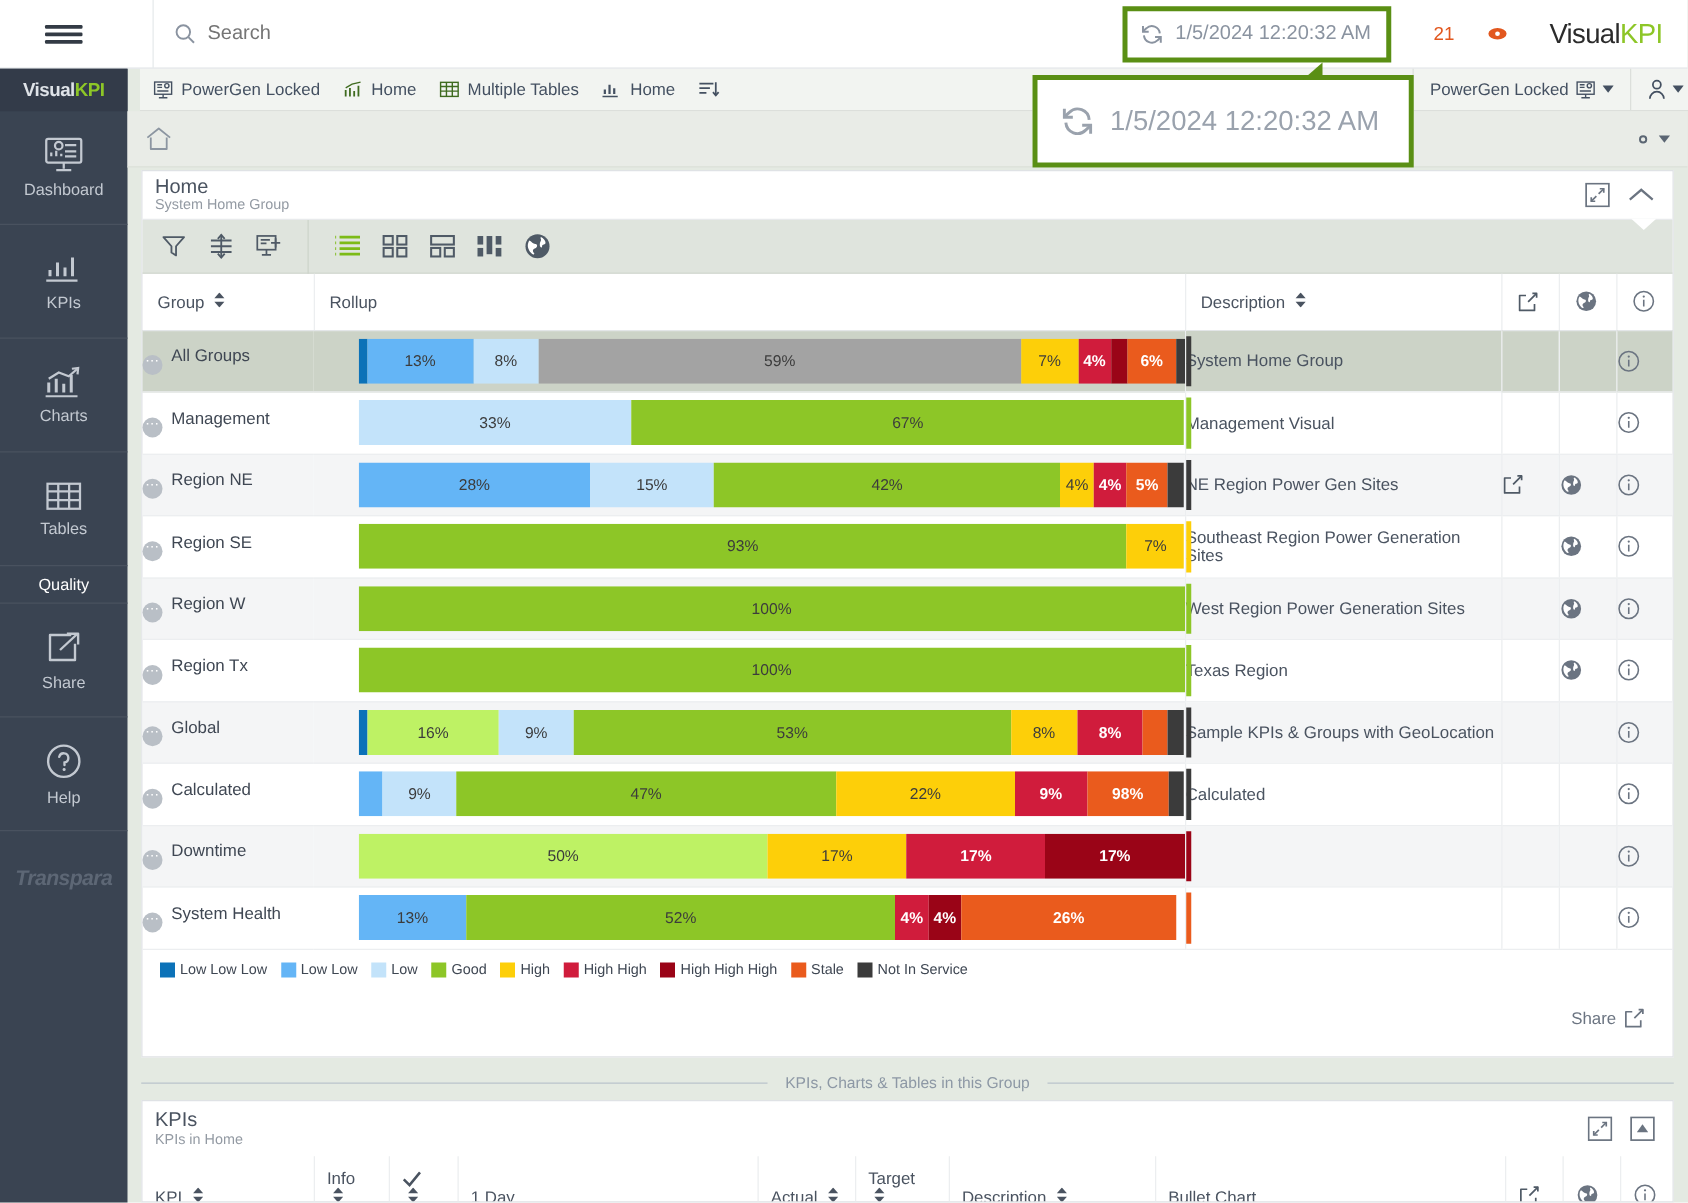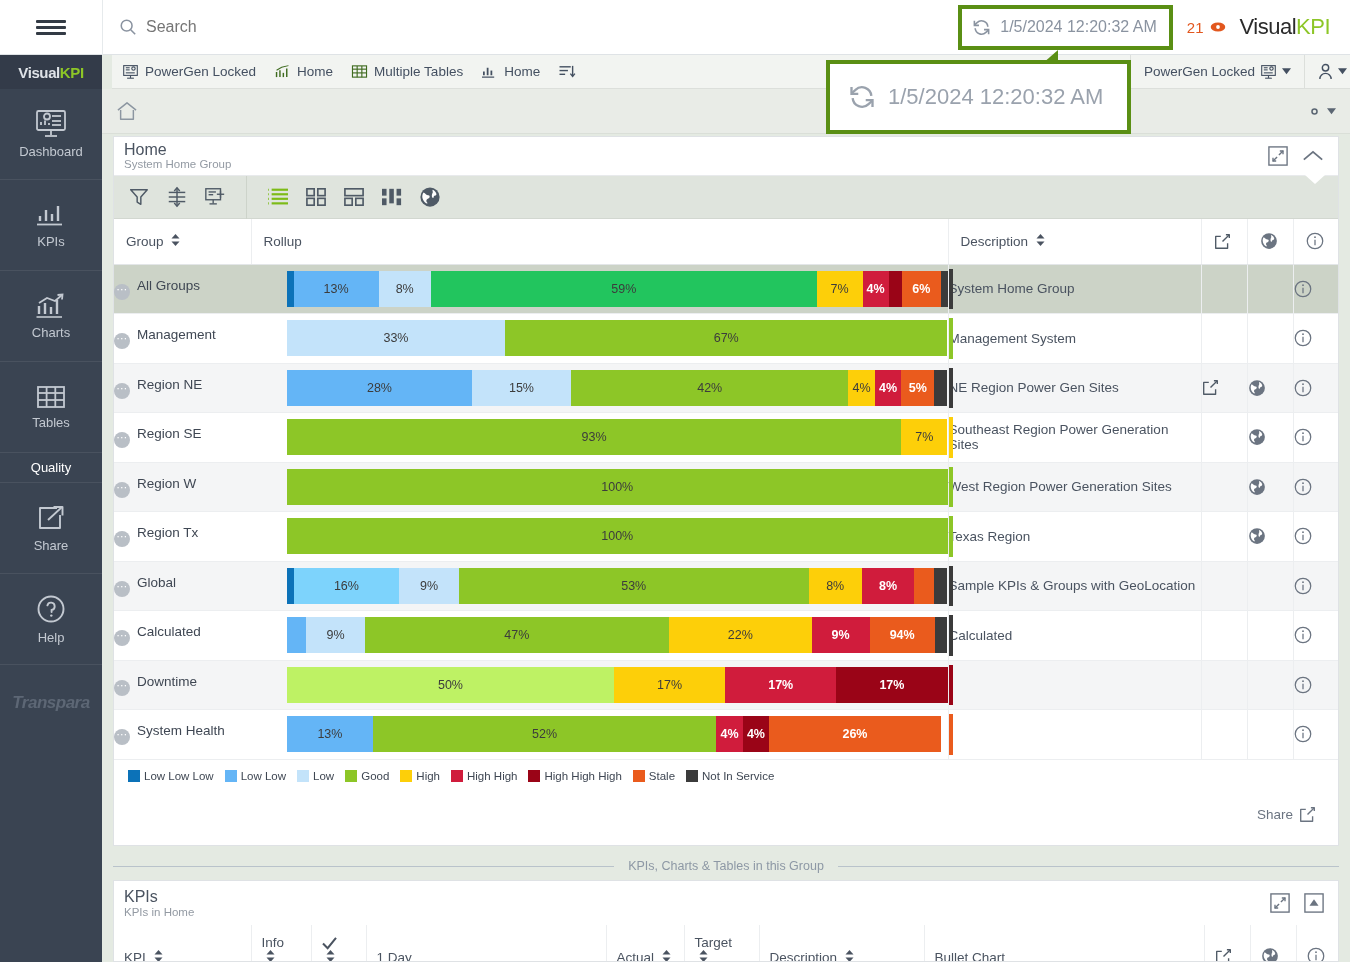--- a/index.html
+++ b/index.html
@@ -7,21 +7,21 @@
   body {
     font-family: "Liberation Sans", sans-serif;
     font-size: 13px;
     color: #4a5360;
     background: #e4eae2;
   }
   
   #topbar {
     position: absolute; left: 0; top: 0; width: 1350px; height: 55px;
     background: #ffffff; border-bottom: 1px solid #dfe3e6;
-    display: flex; align-items: center;
+    display: flex; align-items: center; gap: 20px;
   }
   #hamburger {
     width: 102px; height: 55px; display: flex; align-items: center; justify-content: center;
     cursor: pointer;
   }
   #hamburger .bar { width: 30px; height: 3px; background: #333b45; margin: 3px 0; border-radius: 1px; display:block;}
   #searchbox { flex: 1; display: flex; align-items: center; padding-left: 16px; height: 55px;
     border-left: 1px solid #e6eaec; }
   #searchbox .mag { margin-right: 9px; }
   #search-input {
@@ -604,21 +604,21 @@
       </tr>
     </thead>
     <tbody id="rollup-body">
         <tr class="r-sel">
           <td class="c-group"><span class="dots">⋯</span><span>All Groups</span></td>
           <td>
             <div class="bar">
               <span class="seg onwhite" style="width:1%;background:#0c72b8"></span>
               <span class="seg" style="width:13%;background:#64b5f6">13%</span>
               <span class="seg" style="width:8%;background:#c3e3fa">8%</span>
-              <span class="seg" style="width:59%;background:#22c55e">59%</span>
+              <span class="seg" style="width:59%;background:#a3a3a3">59%</span>
               <span class="seg" style="width:7%;background:#fdcf09">7%</span>
               <span class="seg onwhite" style="width:4%;background:#d01c3c">4%</span>
               <span class="seg onwhite" style="width:2%;background:#9a0417"></span>
               <span class="seg onwhite" style="width:6%;background:#ea5b1d">6%</span>
               <span class="seg onwhite" style="width:1%;background:#3b3b3b"></span>
             </div>
           </td>
           <td class="c-desc"><span class="edge" style="background:#3b3b3b"></span><span>System Home Group</span></td>
           <td class="c-ico"></td>
           <td class="c-ico"></td>
@@ -629,21 +629,21 @@
               </svg></span></td>
         </tr>
         <tr>
           <td class="c-group"><span class="dots">⋯</span><span>Management</span></td>
           <td>
             <div class="bar">
               <span class="seg" style="width:33%;background:#c3e3fa">33%</span>
               <span class="seg" style="width:67%;background:#8dc627">67%</span>
             </div>
           </td>
-          <td class="c-desc"><span class="edge" style="background:#8dc627"></span><span>Management System</span></td>
+          <td class="c-desc"><span class="edge" style="background:#8dc627"></span><span>Management Visual</span></td>
           <td class="c-ico"></td>
           <td class="c-ico"></td>
           <td class="c-ico"><span><svg width="18" height="18" viewBox="0 0 20 20" fill="none" stroke="#6b7481" stroke-width="1.4">
                 <circle cx="10" cy="10" r="8.6"></circle>
                 <circle cx="10" cy="5.8" r="1" fill="#6b7481" stroke="none"></circle>
                 <line x1="10" y1="8.6" x2="10" y2="14.6"></line>
               </svg></span></td>
         </tr>
         <tr class="r-alt">
           <td class="c-group"><span class="dots">⋯</span><span>Region NE</span></td>
@@ -734,21 +734,21 @@
                 <circle cx="10" cy="10" r="8.6"></circle>
                 <circle cx="10" cy="5.8" r="1" fill="#6b7481" stroke="none"></circle>
                 <line x1="10" y1="8.6" x2="10" y2="14.6"></line>
               </svg></span></td>
         </tr>
         <tr class="r-alt">
           <td class="c-group"><span class="dots">⋯</span><span>Global</span></td>
           <td>
             <div class="bar">
               <span class="seg onwhite" style="width:1%;background:#0c72b8"></span>
-              <span class="seg" style="width:16%;background:#7dd3fc">16%</span>
+              <span class="seg" style="width:16%;background:#bef264">16%</span>
               <span class="seg" style="width:9%;background:#c3e3fa">9%</span>
               <span class="seg" style="width:53%;background:#8dc627">53%</span>
               <span class="seg" style="width:8%;background:#fdcf09">8%</span>
               <span class="seg onwhite" style="width:8%;background:#d01c3c">8%</span>
               <span class="seg onwhite" style="width:3%;background:#ea5b1d"></span>
               <span class="seg onwhite" style="width:2%;background:#3b3b3b"></span>
             </div>
           </td>
           <td class="c-desc"><span class="edge" style="background:#3b3b3b"></span><span>Sample KPIs &amp; Groups with GeoLocation</span></td>
           <td class="c-ico"></td>
@@ -761,21 +761,21 @@
         </tr>
         <tr>
           <td class="c-group"><span class="dots">⋯</span><span>Calculated</span></td>
           <td>
             <div class="bar">
               <span class="seg" style="width:3%;background:#64b5f6"></span>
               <span class="seg" style="width:9%;background:#c3e3fa">9%</span>
               <span class="seg" style="width:47%;background:#8dc627">47%</span>
               <span class="seg" style="width:22%;background:#fdcf09">22%</span>
               <span class="seg onwhite" style="width:9%;background:#d01c3c">9%</span>
-              <span class="seg onwhite" style="width:10%;background:#ea5b1d">94%</span>
+              <span class="seg onwhite" style="width:10%;background:#ea5b1d">98%</span>
               <span class="seg onwhite" style="width:2%;background:#3b3b3b"></span>
             </div>
           </td>
           <td class="c-desc"><span class="edge" style="background:#3b3b3b"></span><span>Calculated</span></td>
           <td class="c-ico"></td>
           <td class="c-ico"></td>
           <td class="c-ico"><span><svg width="18" height="18" viewBox="0 0 20 20" fill="none" stroke="#6b7481" stroke-width="1.4">
                 <circle cx="10" cy="10" r="8.6"></circle>
                 <circle cx="10" cy="5.8" r="1" fill="#6b7481" stroke="none"></circle>
                 <line x1="10" y1="8.6" x2="10" y2="14.6"></line>

